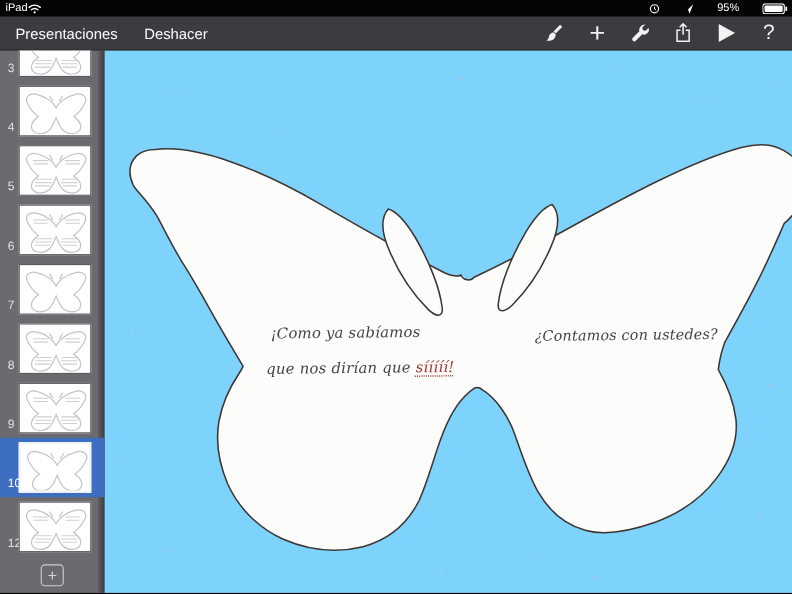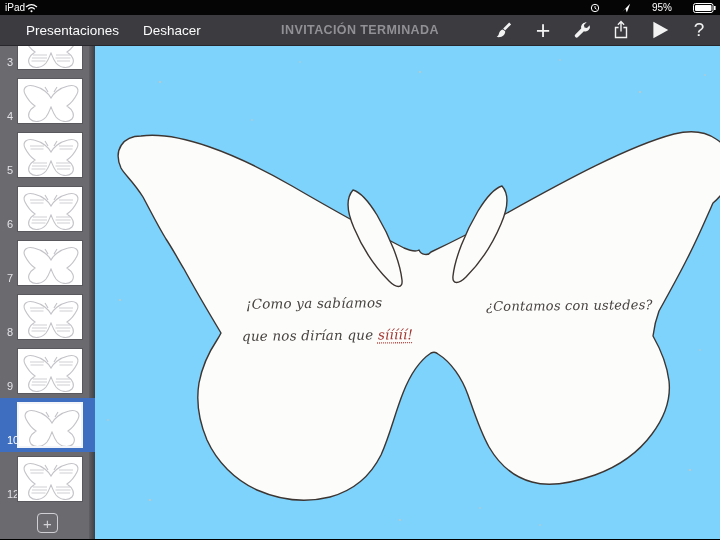--- a/index.html
+++ b/index.html
@@ -10,21 +10,21 @@
   .status-bar { position:relative; height:15px; background:#050505; color:#fff;
                 font-size:10px; display:flex; align-items:center; }
   .sb-left  { position:absolute; left:5px; top:0; height:15px; display:flex; align-items:center; gap:0; }
   .sb-time  { position:absolute; left:0; right:0; text-align:center; font-size:10px; font-weight:600; }
   .sb-right { position:absolute; right:4px; top:0; height:15px; display:flex; align-items:center; gap:21px; }
   .sb-batt-pct { font-size:10px; }
 
   
   .toolbar { position:relative; height:31px; background:#3c3c40; border-bottom:1px solid #28282c;
              display:flex; align-items:center; color:#f5f5f6; }
-  .tb-left { display:flex; gap:24px; padding-left:26px; font-size:13.5px; z-index:2; }
+  .tb-left { display:flex; gap:24px; padding-left:14px; font-size:13.5px; z-index:2; }
   .tb-btn  { color:#fbfbfc; cursor:default; }
   .tb-title { position:absolute; left:0; right:0; text-align:center; color:#909095;
               font-size:12.5px; font-weight:700; letter-spacing:.4px; z-index:1; }
   .tb-right { margin-left:auto; display:flex; align-items:center; gap:17px; padding-right:10px; z-index:2; }
   .tb-icon { width:22px; height:22px; display:flex; align-items:center; justify-content:center; }
   .tb-icon svg { display:block; }
   .help-glyph { font-size:19px; font-weight:400; color:#f2f2f3; }
   .plus-glyph { font-size:25px; font-weight:200; color:#f2f2f3; line-height:20px; }
 
   
@@ -86,21 +86,20 @@
       <rect x="21" y="3" width="1.6" height="4" fill="#fff"></rect>
     </svg>
   </div>
 </div>
 
 <div class="toolbar">
   <div class="tb-left">
     <span class="tb-btn">Presentaciones</span>
     <span class="tb-btn">Deshacer</span>
   </div>
-  <div class="tb-title">INVITACIÓN TERMINADA</div>
   <div class="tb-right">
     <div class="tb-icon">
       <svg width="20" height="20" viewBox="0 0 20 20">
         <path d="M15.2 2.6 l1.9 1.9 -6 6 -1.9 -1.9 Z" fill="#f2f2f3"></path>
         <path d="M8.8 9.4 c-2.1 .6 -3.4 2.1 -3.9 4.4 -.3 1.5 -1 2.4 -2.2 3.2 2.9 .5 5.5 -.2 7 -1.8 1.1 -1.2 1.7 -2.8 1.4 -4 Z" fill="#f2f2f3"></path>
       </svg>
     </div>
     <div class="tb-icon">
       <span class="plus-glyph">+</span>
     </div>

